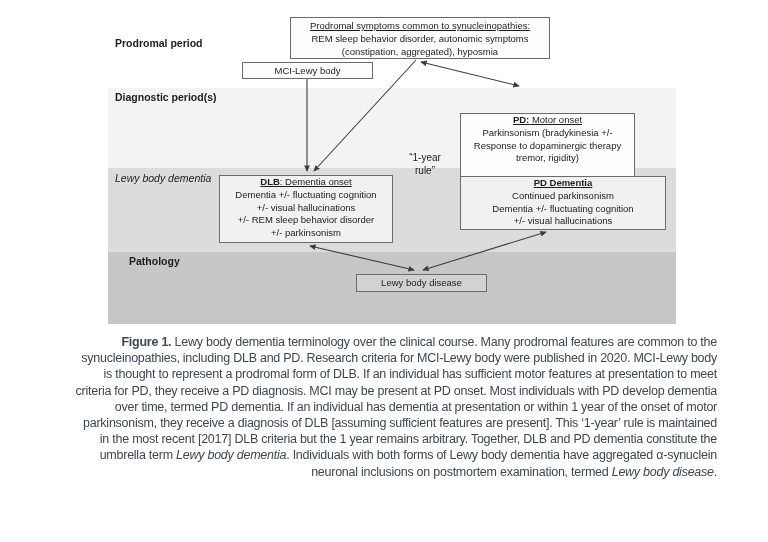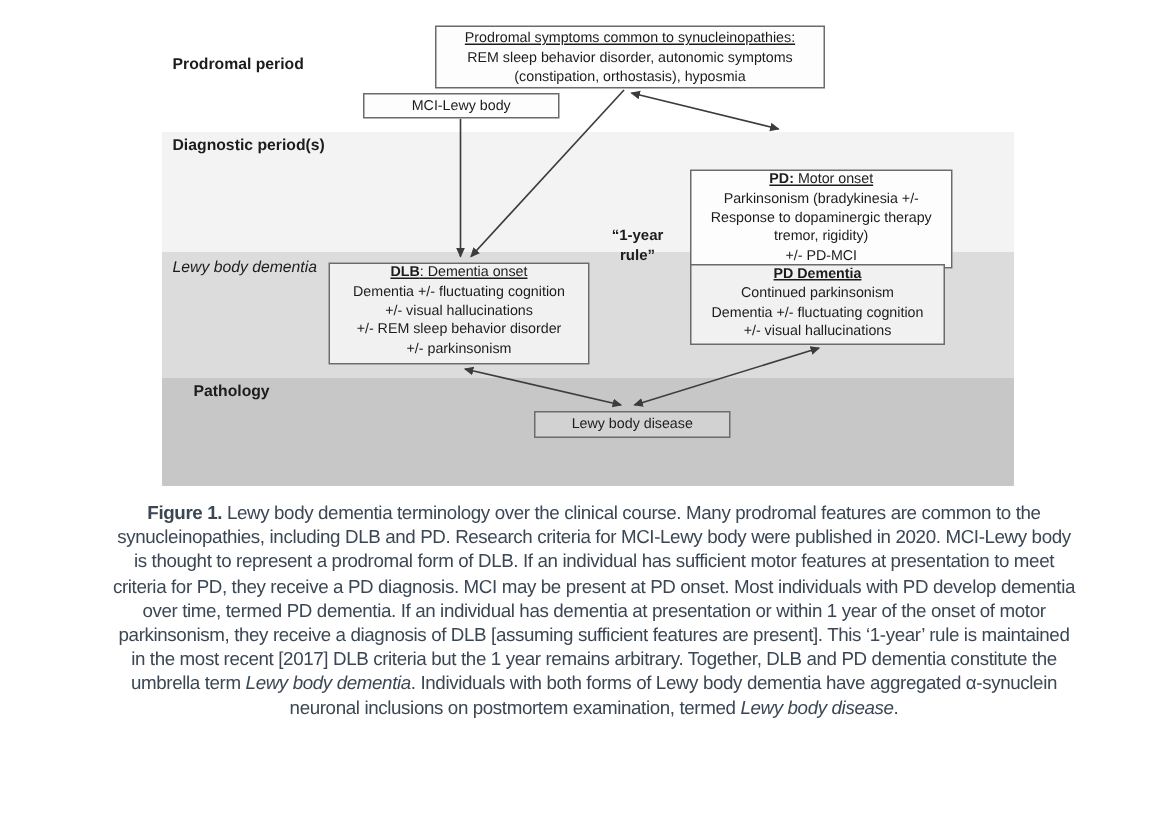--- a/index.html
+++ b/index.html
@@ -36,34 +36,34 @@
     color:var(--diagram_text,#1c1c1c);
     font-size:9.5px;line-height:12.8px;text-align:center;
     box-sizing:border-box;overflow:hidden;
   }
   .dbox .ttl{text-decoration:underline;}
   .dbox .ttl b{font-weight:bold;}
   .dbox.prodromal{left:290px;top:17px;width:260px;height:42px;line-height:13px;padding-top:1px;}
   .dbox.mci{left:242px;top:62px;width:131px;height:17px;line-height:15px;}
   .dbox.pd{left:460px;top:91px;width:175px;height:66px;margin-top:22px;}
   .dbox.dlb{left:219px;top:175px;width:174px;height:68px;background:var(--box_fill_gray,#f1f1f1);}
-  .dbox.pdd{left:460px;top:176px;width:170px;height:54px;background:var(--box_fill_gray,#f1f1f1);}
+  .dbox.pdd{left:460px;top:176px;width:206px;height:54px;background:var(--box_fill_gray,#f1f1f1);}
   .dbox.lbd{left:356px;top:274px;width:131px;height:18px;line-height:16px;background:var(--box_fill_dark,#d2d2d2);}
 
   .annotation{
     position:absolute;left:393px;top:152px;width:64px;text-align:center;
-    font-size:10px;line-height:12.5px;font-weight:bold;color:var(--diagram_text,#1c1c1c);
+    font-size:10px;line-height:12.5px;font-weight:normal;color:var(--diagram_text,#1c1c1c);
   }
 
   
   .caption{
     position:absolute;left:75px;top:334px;width:642px;
     color:var(--caption_text,#3b4754);
     font-size:12.5px;line-height:16.2px;letter-spacing:-0.25px;
-    text-align:center;
+    text-align:right;
   }
   .caption .fig-label{font-weight:bold;}
   .caption .it{font-style:italic;}
   .footnote{
     margin-top:1px;font-size:11.2px;line-height:13.6px;letter-spacing:-0.25px;
   }
 </style>
 </head>
 <body>
 
@@ -88,33 +88,32 @@
     <line x1="416" y1="60" x2="314" y2="171" marker-end="url(#arr)" stroke="#3c3c3c"></line>
     <line x1="421" y1="62" x2="519" y2="86" marker-start="url(#arr)" marker-end="url(#arr)" stroke="#3c3c3c"></line>
     <line x1="548" y1="158" x2="548" y2="172" marker-end="url(#arr)" stroke="#3c3c3c"></line>
     <line x1="310" y1="246" x2="414" y2="270" marker-start="url(#arr)" marker-end="url(#arr)" stroke="#3c3c3c"></line>
     <line x1="546" y1="232" x2="423" y2="270" marker-start="url(#arr)" marker-end="url(#arr)" stroke="#3c3c3c"></line>
   </svg>
 
   <div class="dbox prodromal">
     <div class="ttl">Prodromal symptoms common to synucleinopathies:</div>
     <div>REM sleep behavior disorder, autonomic symptoms</div>
-    <div>(constipation, orthostasis), hyposmia</div>
+    <div>(constipation, aggregated), hyposmia</div>
   </div>
 
   <div class="dbox mci">
     <div>MCI-Lewy body</div>
   </div>
 
   <div class="dbox pd">
     <div class="ttl"><b>PD:</b><span> Motor onset</span></div>
     <div>Parkinsonism (bradykinesia +/-</div>
     <div>Response to dopaminergic therapy</div>
     <div>tremor, rigidity)</div>
-    <div>+/- PD-MCI</div>
   </div>
 
   <div class="dbox dlb">
     <div class="ttl"><b>DLB</b><span>: Dementia onset</span></div>
     <div>Dementia +/- fluctuating cognition</div>
     <div>+/- visual hallucinations</div>
     <div>+/- REM sleep behavior disorder</div>
     <div>+/- parkinsonism</div>
   </div>
 

